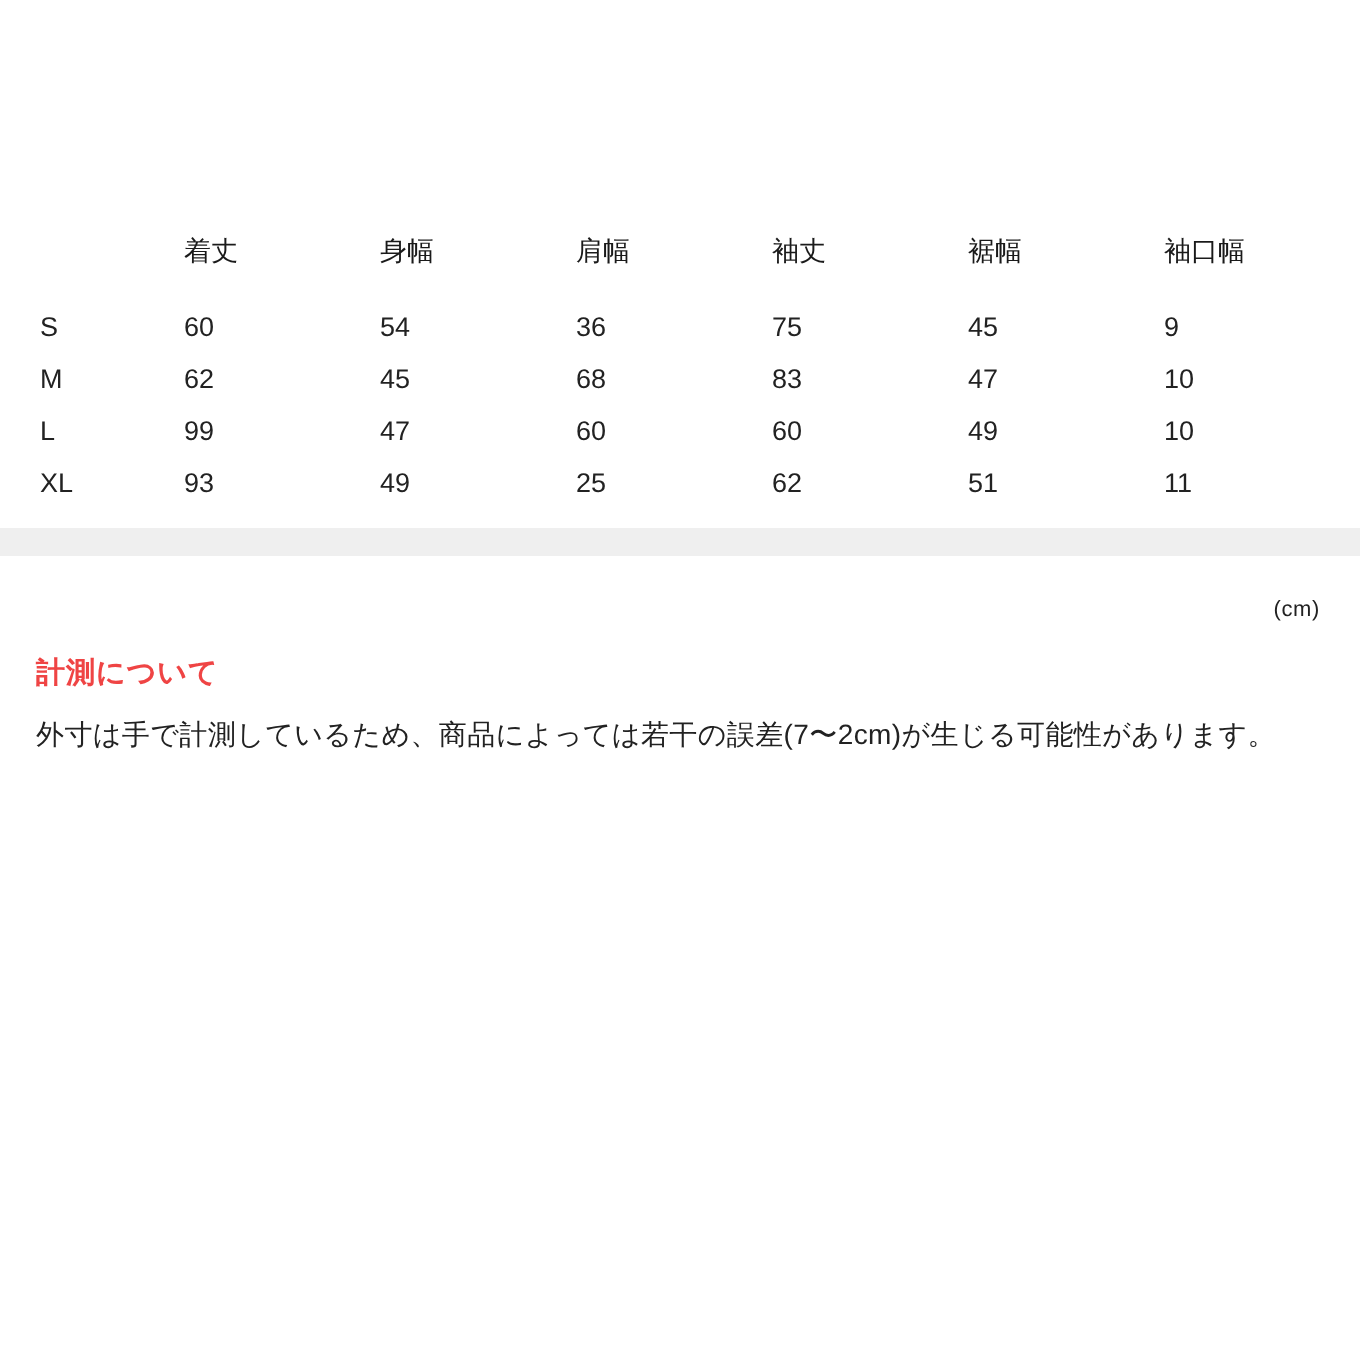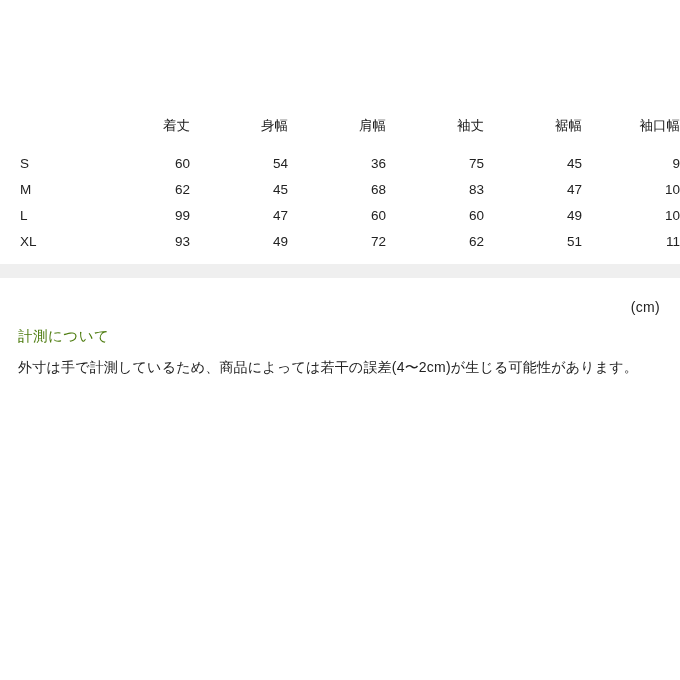--- a/index.html
+++ b/index.html
@@ -28,21 +28,21 @@
     top: 110px;
     width: 680px;
     border-collapse: collapse;
     table-layout: fixed;
   }
   .size-table th,
   .size-table td {
     font-weight: normal;
     font-size: 13.5px;
     color: #222222;
-    text-align: right;
+    text-align: left;
     padding: 0;
     height: 26px;
     vertical-align: middle;
   }
   .size-table thead th {
     height: 32px;
     padding-bottom: 8px;
     font-size: 13.5px;
     color: #1a1a1a;
   }
@@ -62,34 +62,34 @@
     width: 680px;
     height: 14px;
     background: #efefef;
   }
 
   
   .unit-note {
     position: absolute;
     right: 20px;
     top: 299px;
-    font-size: 14px;
+    font-size: 11px;
     color: #222222;
     letter-spacing: 0.3px;
     text-align: center;
   }
 
   
   .note-title {
     position: absolute;
     left: 18px;
     top: 327px;
     font-size: 14.5px;
-    font-weight: normal;
-    color: #4d7c0f;
+    font-weight: bold;
+    color: #ef4444;
     letter-spacing: 0.5px;
   }
   .note-body {
     position: absolute;
     left: 18px;
     top: 357px;
     width: 648px;
     font-size: 14px;
     line-height: 1.5;
     color: #222222;
@@ -147,28 +147,28 @@
         <td>47</td>
         <td>60</td>
         <td>60</td>
         <td>49</td>
         <td>10</td>
       </tr>
       <tr>
         <td class="size-cell">XL</td>
         <td>93</td>
         <td>49</td>
-        <td>72</td>
+        <td>25</td>
         <td>62</td>
         <td>51</td>
         <td>11</td>
       </tr>
     </tbody>
   </table>
 
   <div class="grey-band"></div>
 
   <div class="unit-note">(cm)</div>
 
   <div class="note-title">計測について</div>
-  <div class="note-body">外寸は手で計測しているため、商品によっては若干の誤差(4〜2cm)が生じる可能性があります。</div>
+  <div class="note-body">外寸は手で計測しているため、商品によっては若干の誤差(7〜2cm)が生じる可能性があります。</div>
 
 </div>
 
 </body></html>

